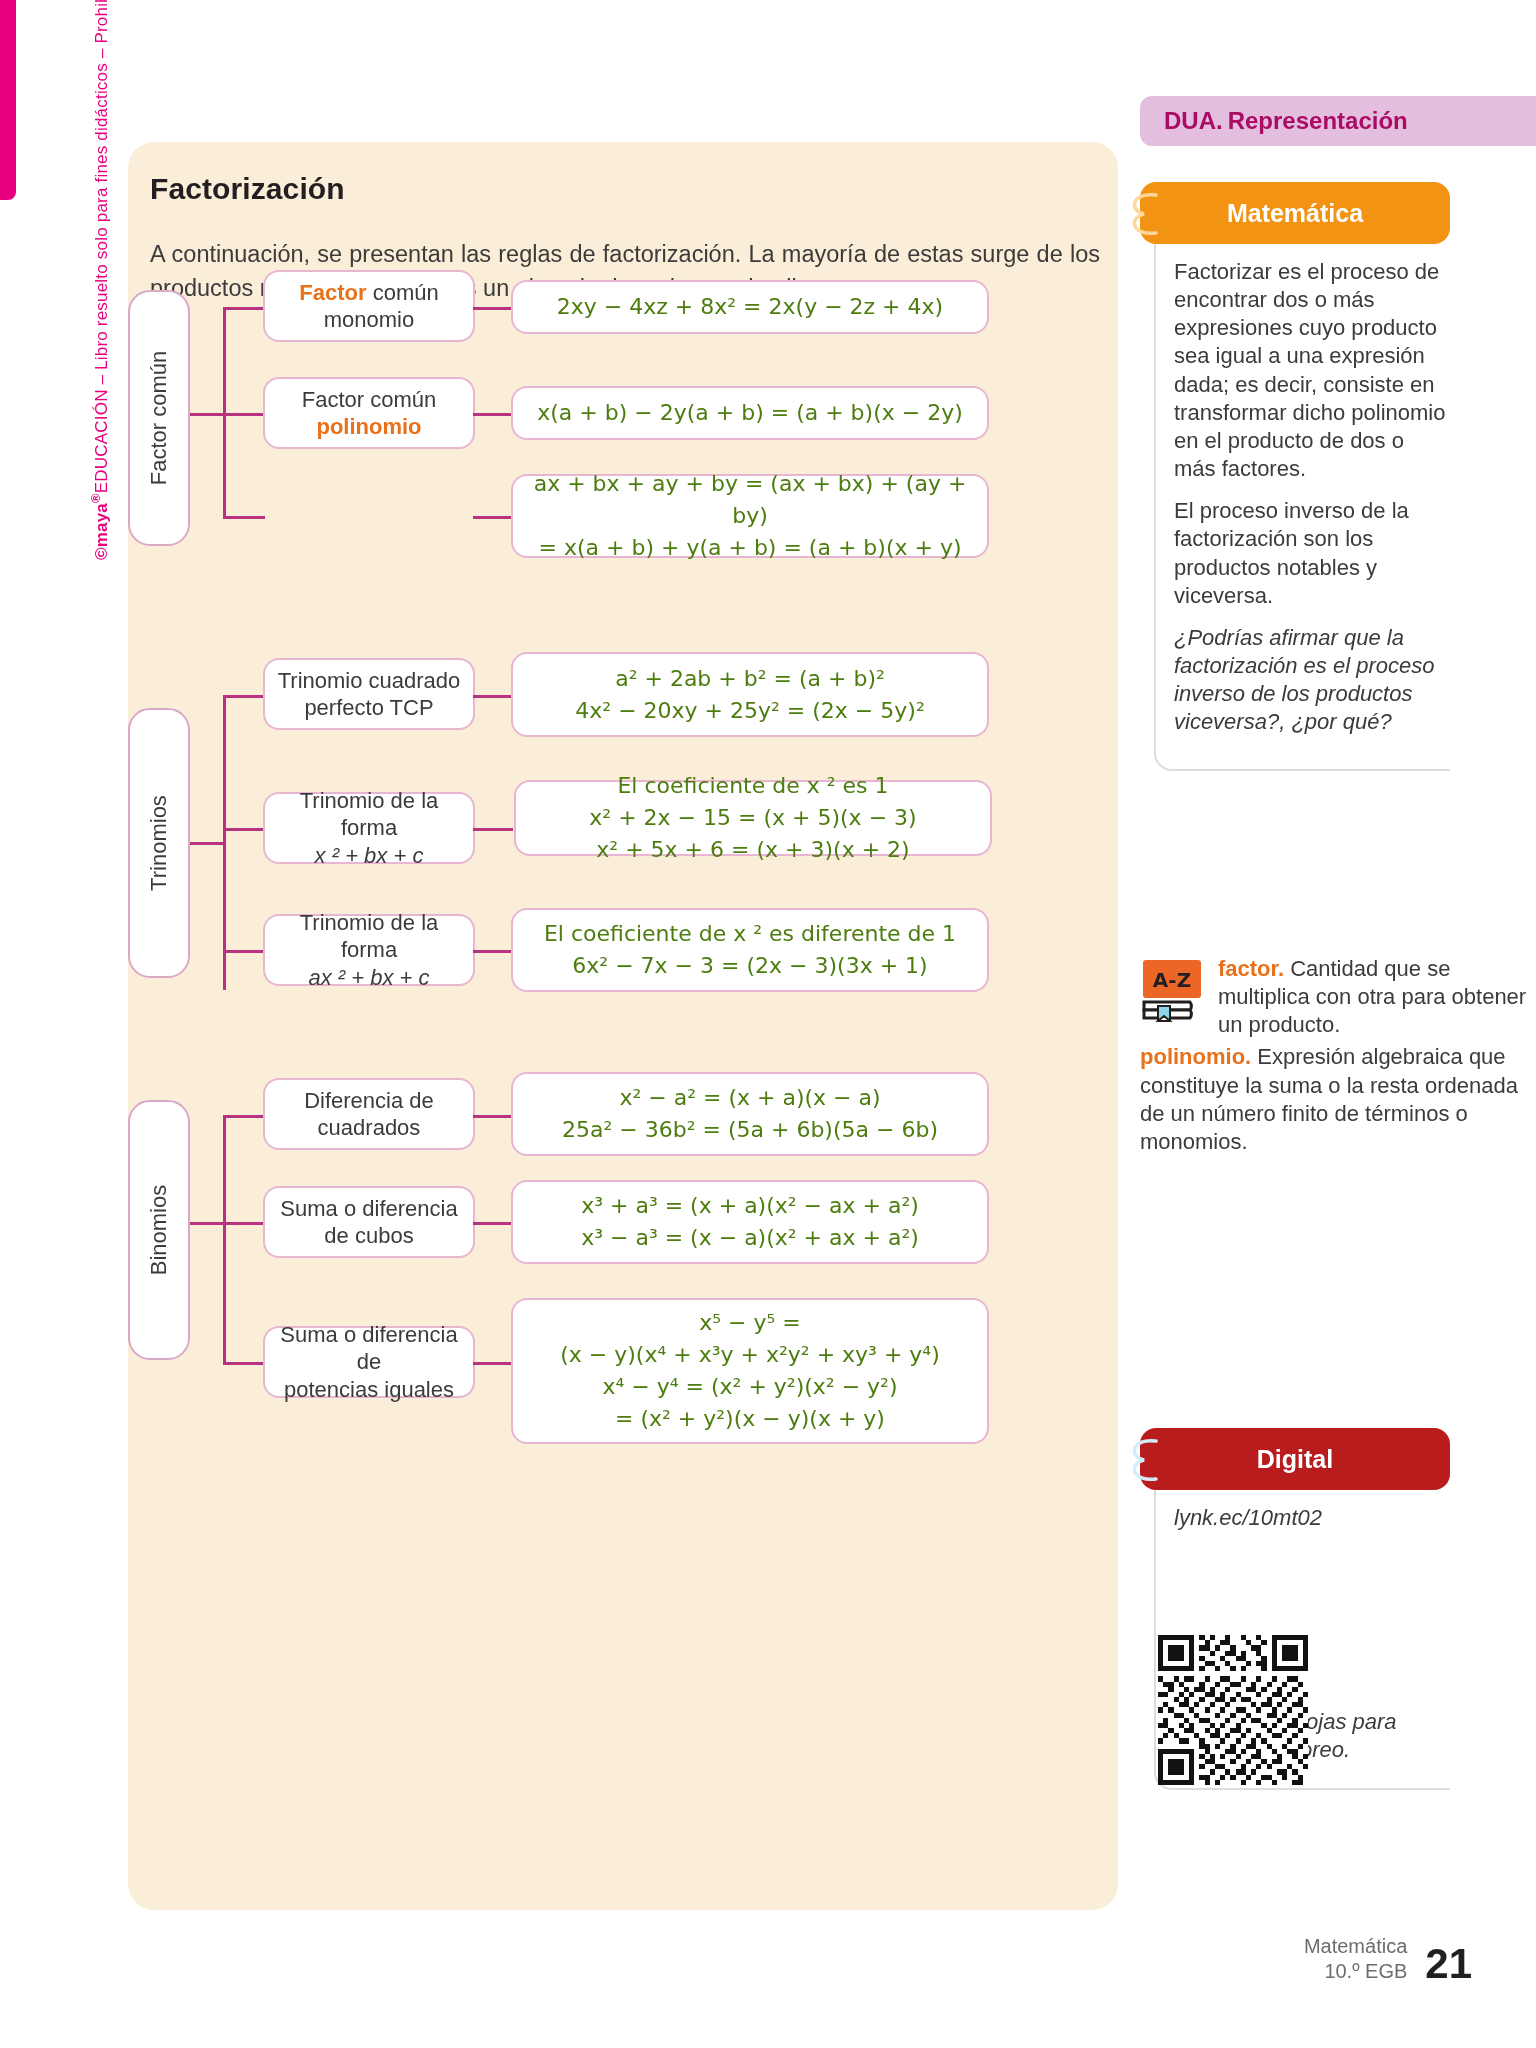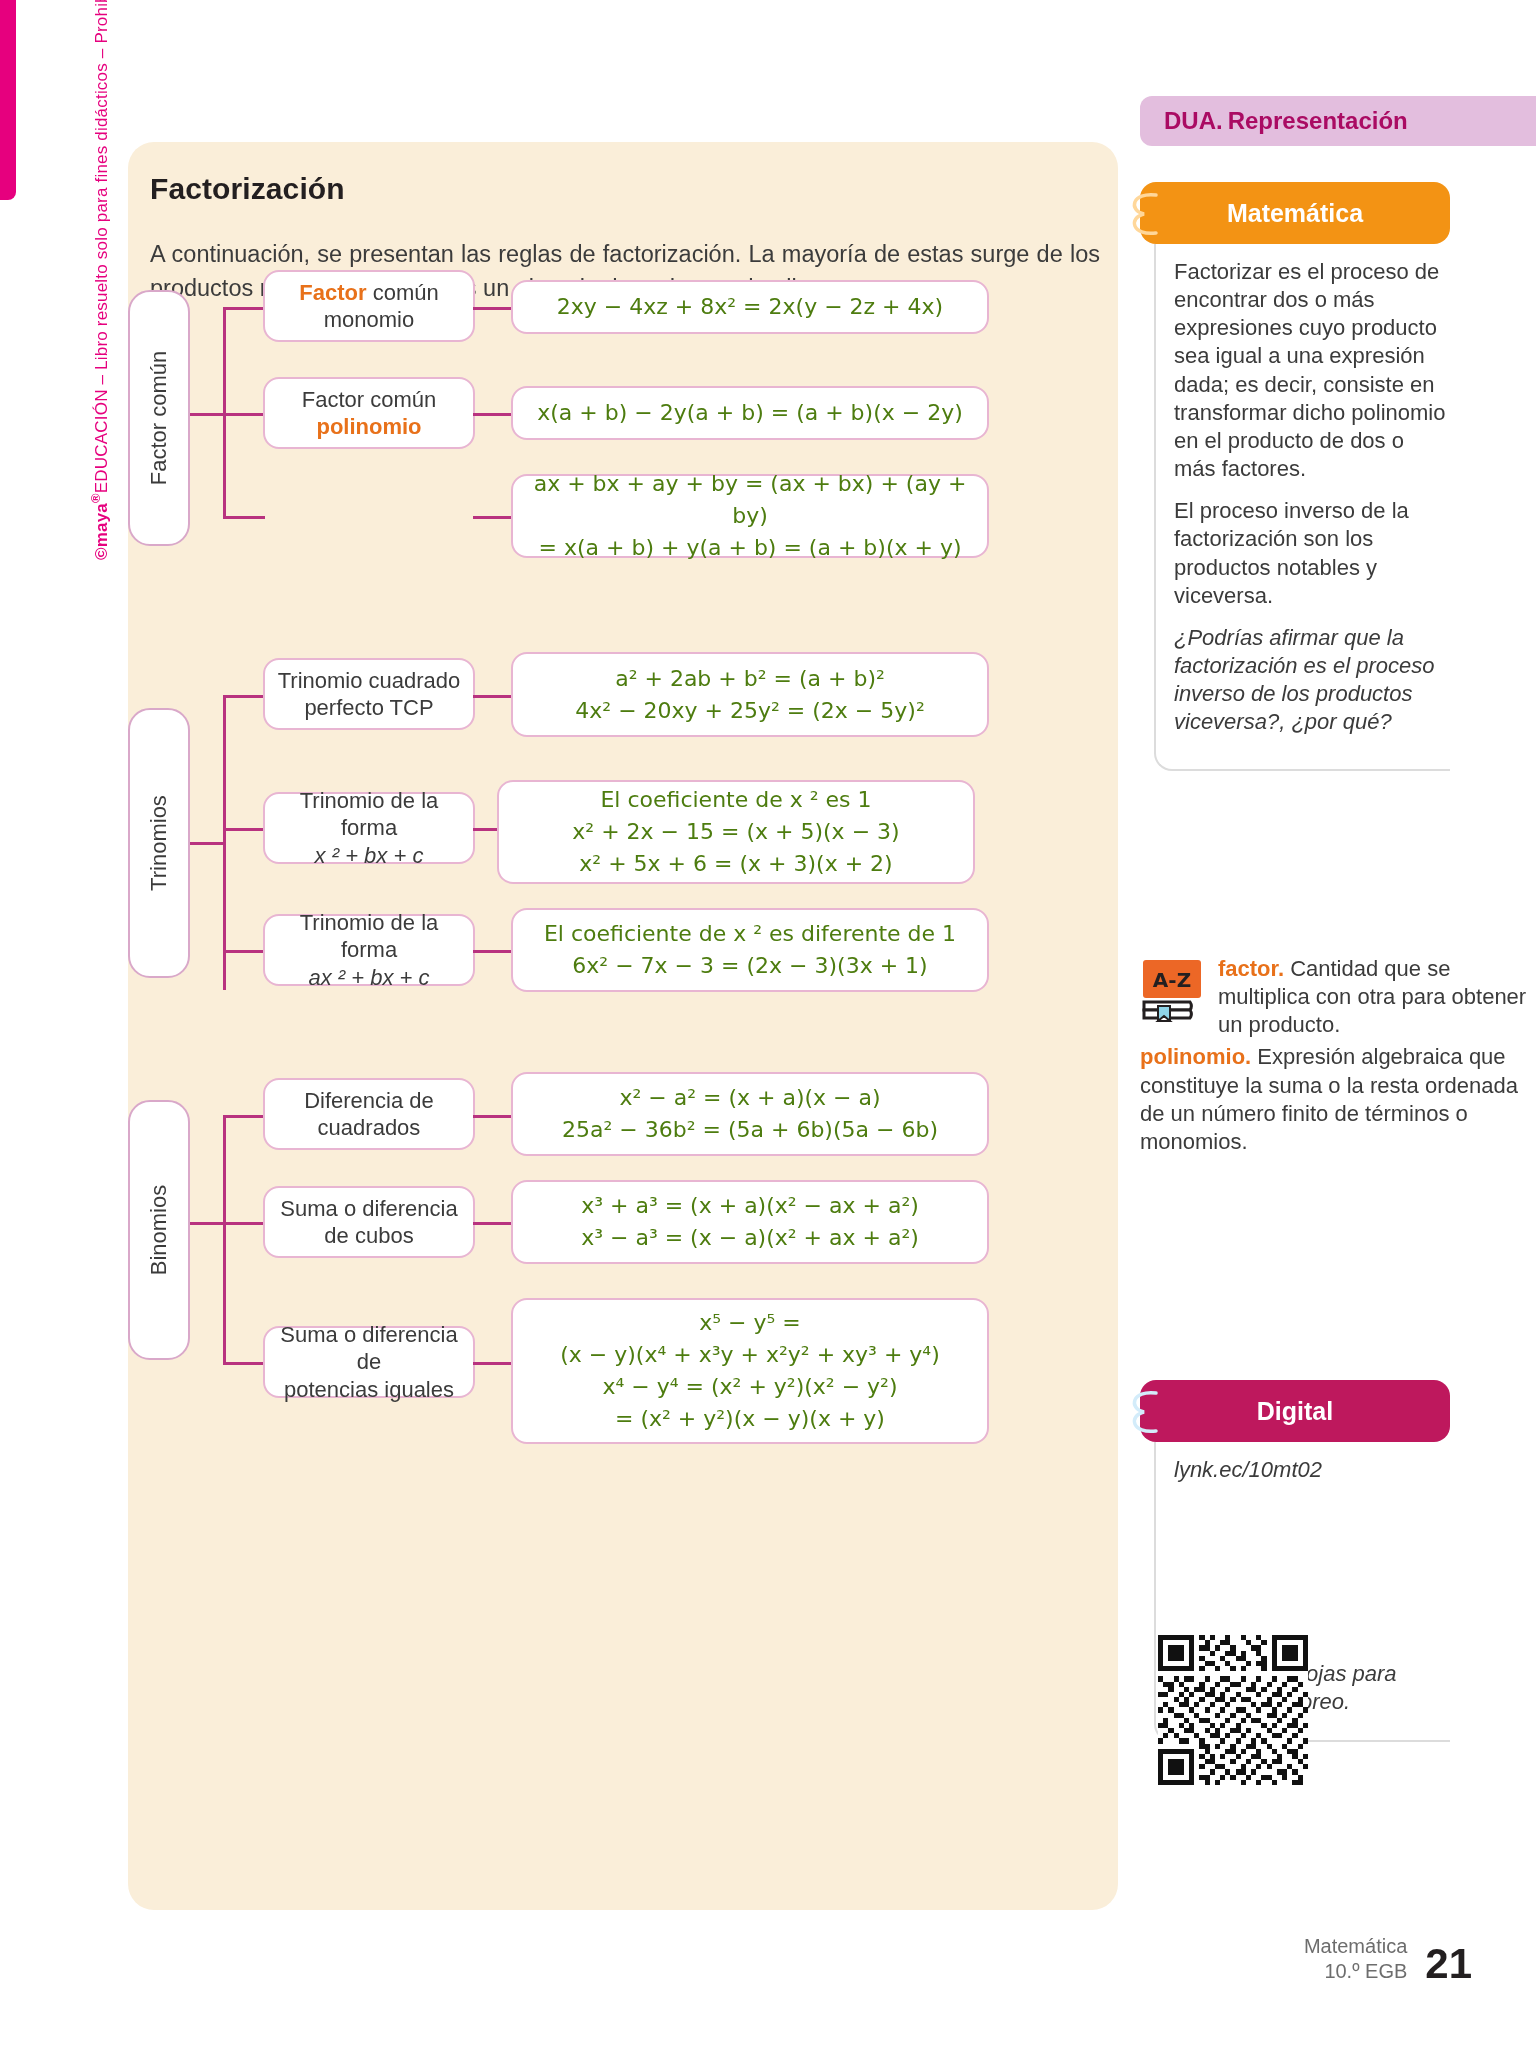--- a/index.html
+++ b/index.html
@@ -70,21 +70,21 @@
   .dua b{font-weight:700;margin-right:5px;}
   .dua .rep{font-weight:600;}
 
   .tabcard{position:absolute;}
   .tabhead{
     position:relative;height:62px;border-radius:16px;
     display:flex;align-items:center;justify-content:center;
     color:#ffffff;font-size:25px;font-weight:700;
   }
   .tabhead.orange{background:#f39314;}
-  .tabhead.blue{background:#be185d;}
+  .tabhead.blue{background:#b91c1c;margin-top:48px;}
   .hook{position:absolute;left:-18px;top:8px;width:56px;height:48px;}
   .tab-body{
     position:relative;margin-left:14px;border-left:2px solid #dcdcdc;
     padding:14px 0 0 18px;
   }
   .tab-body.corner{border-bottom:2px solid #dcdcdc;border-bottom-left-radius:18px;padding-bottom:18px;}
   .tab-body p{margin:0 0 14px 0;font-size:22px;line-height:1.28;color:#3b3b3b;}
   .tab-body p.q{font-style:italic;}
   .link{color:#2aa3dd;font-style:italic;font-size:22px;}
 
@@ -181,21 +181,21 @@
   </div>
 
   <div class="hline" style="left:95px;top:498px;width:42px;"></div>
   <div class="node" style="left:135px;top:462px;width:212px;height:72px;">
     <div>
       <span>Trinomio de la forma</span><br>
       <i>x ² + bx + c</i>
     </div>
   </div>
   <div class="hline" style="left:345px;top:498px;width:40px;"></div>
-  <div class="formula" style="left:369px;top:450px;width:478px;height:104px;">
+  <div class="formula" style="left:386px;top:450px;width:478px;height:76px;">
     <div>
       <span>El coeficiente de x ² es 1</span><br>
       <span>x² + 2x − 15 = (x + 5)(x − 3)</span><br>
       <span>x² + 5x + 6 = (x + 3)(x + 2)</span>
     </div>
   </div>
 
   <div class="hline" style="left:95px;top:620px;width:42px;"></div>
   <div class="node" style="left:135px;top:584px;width:212px;height:72px;">
     <div>

